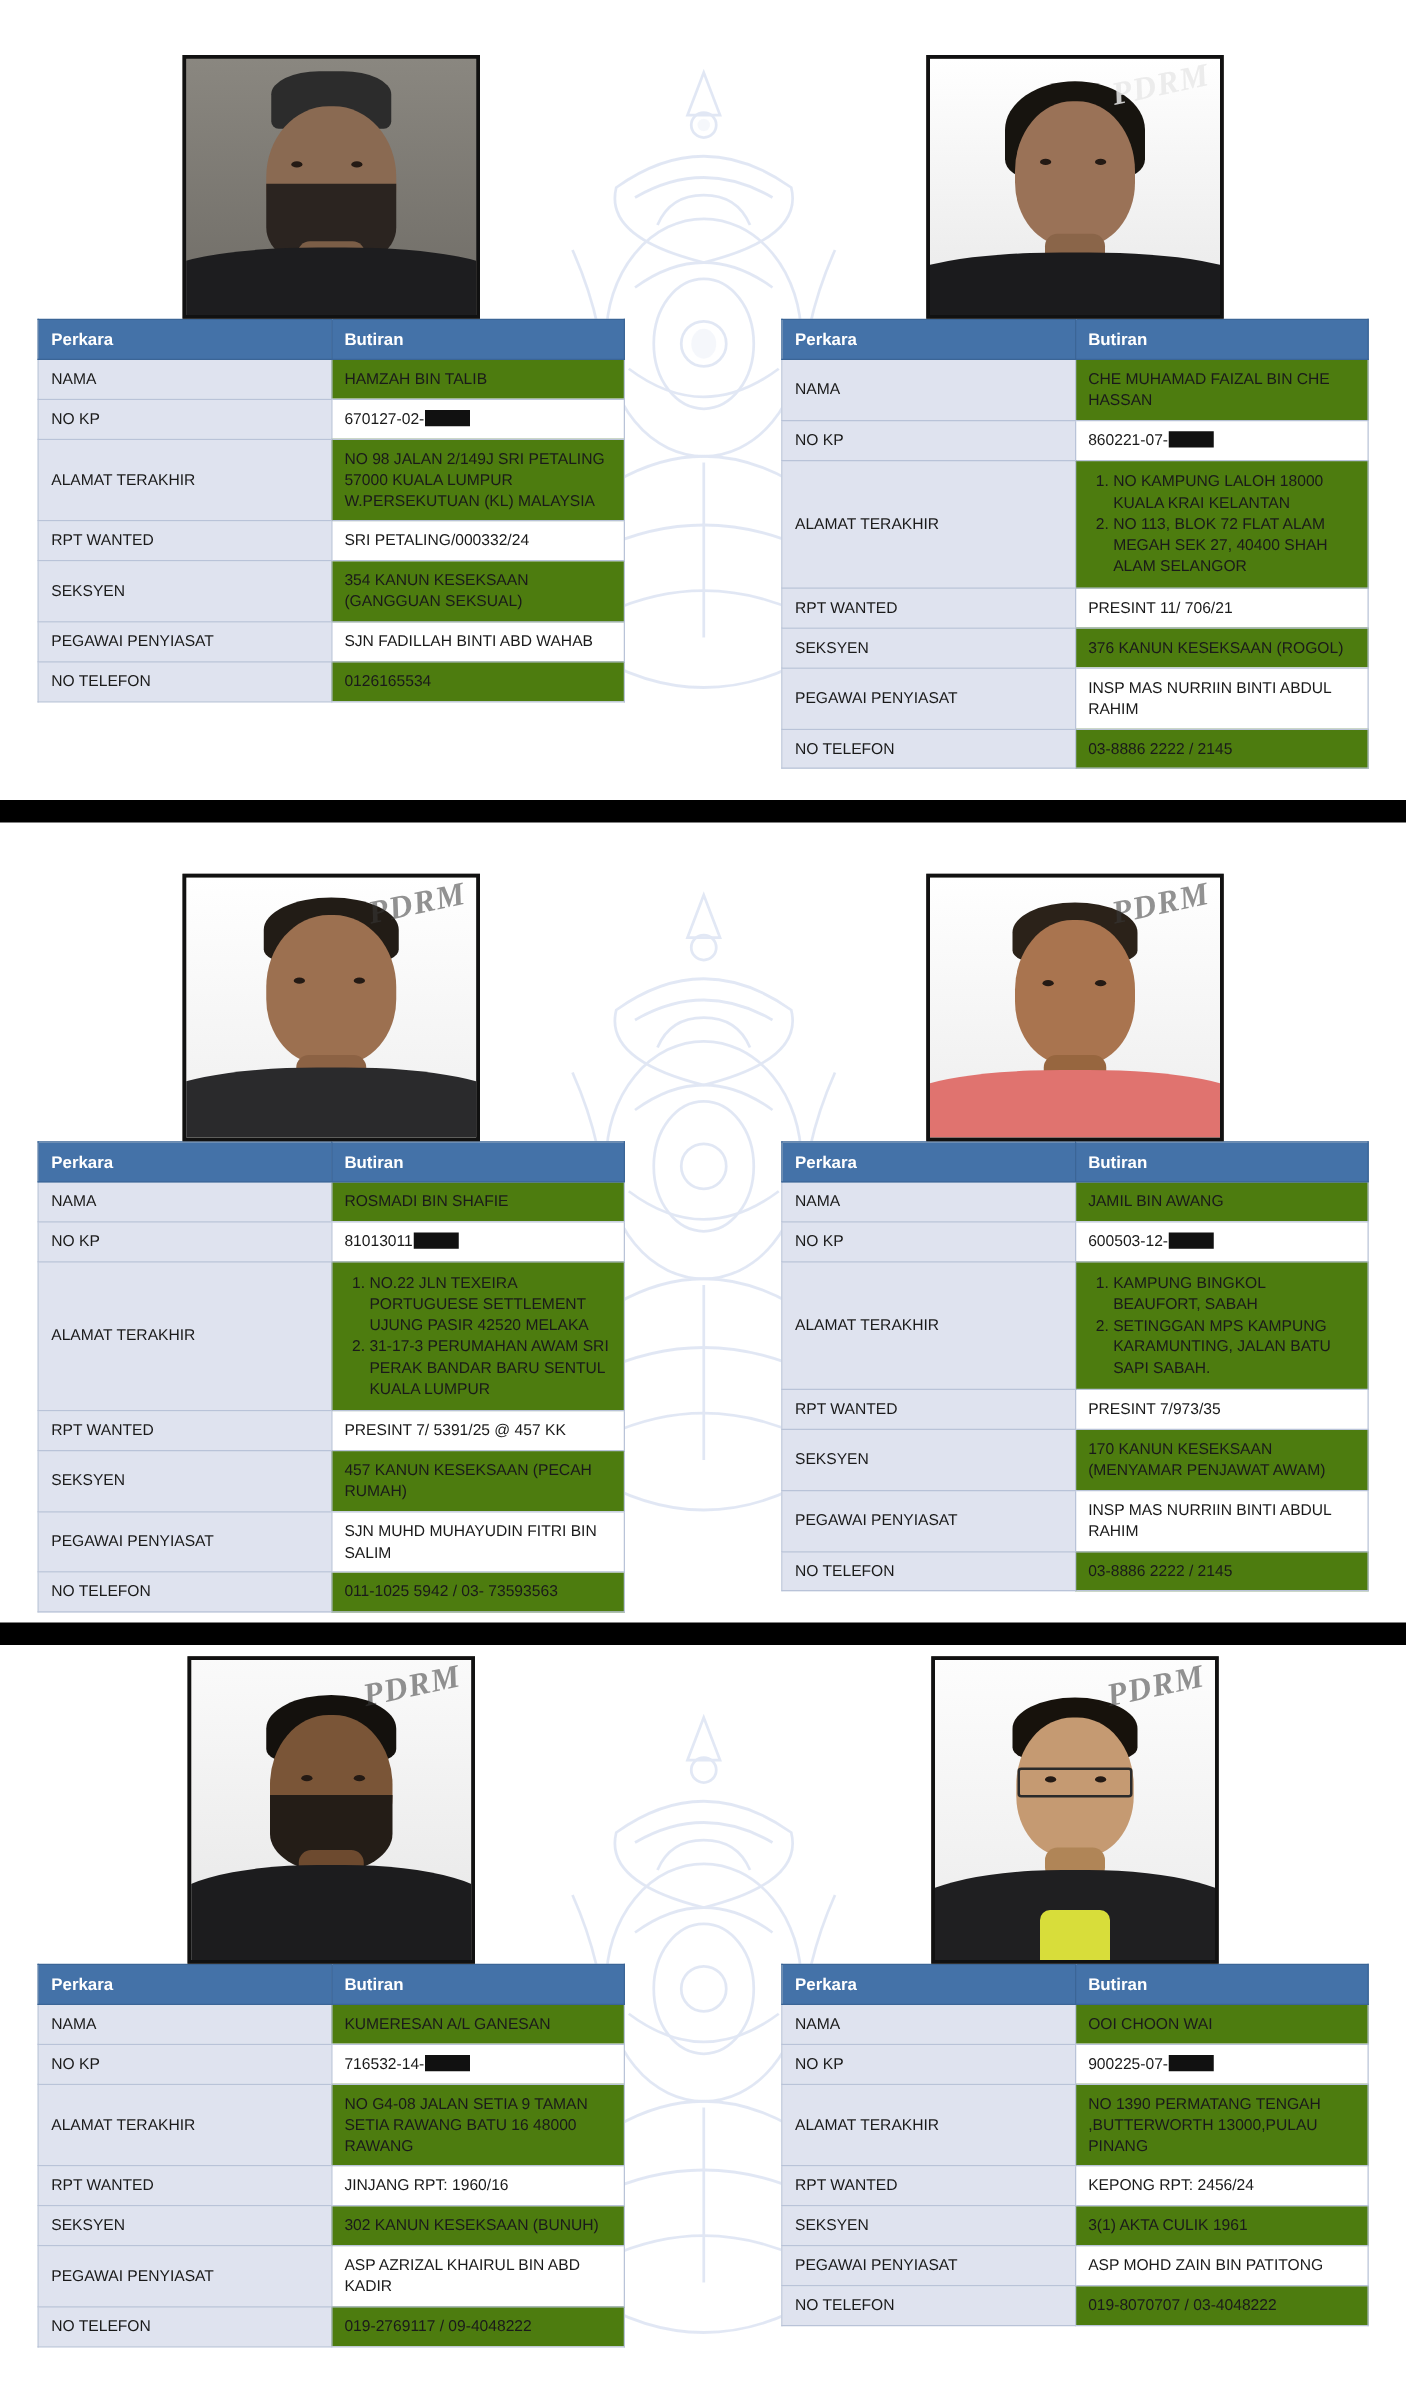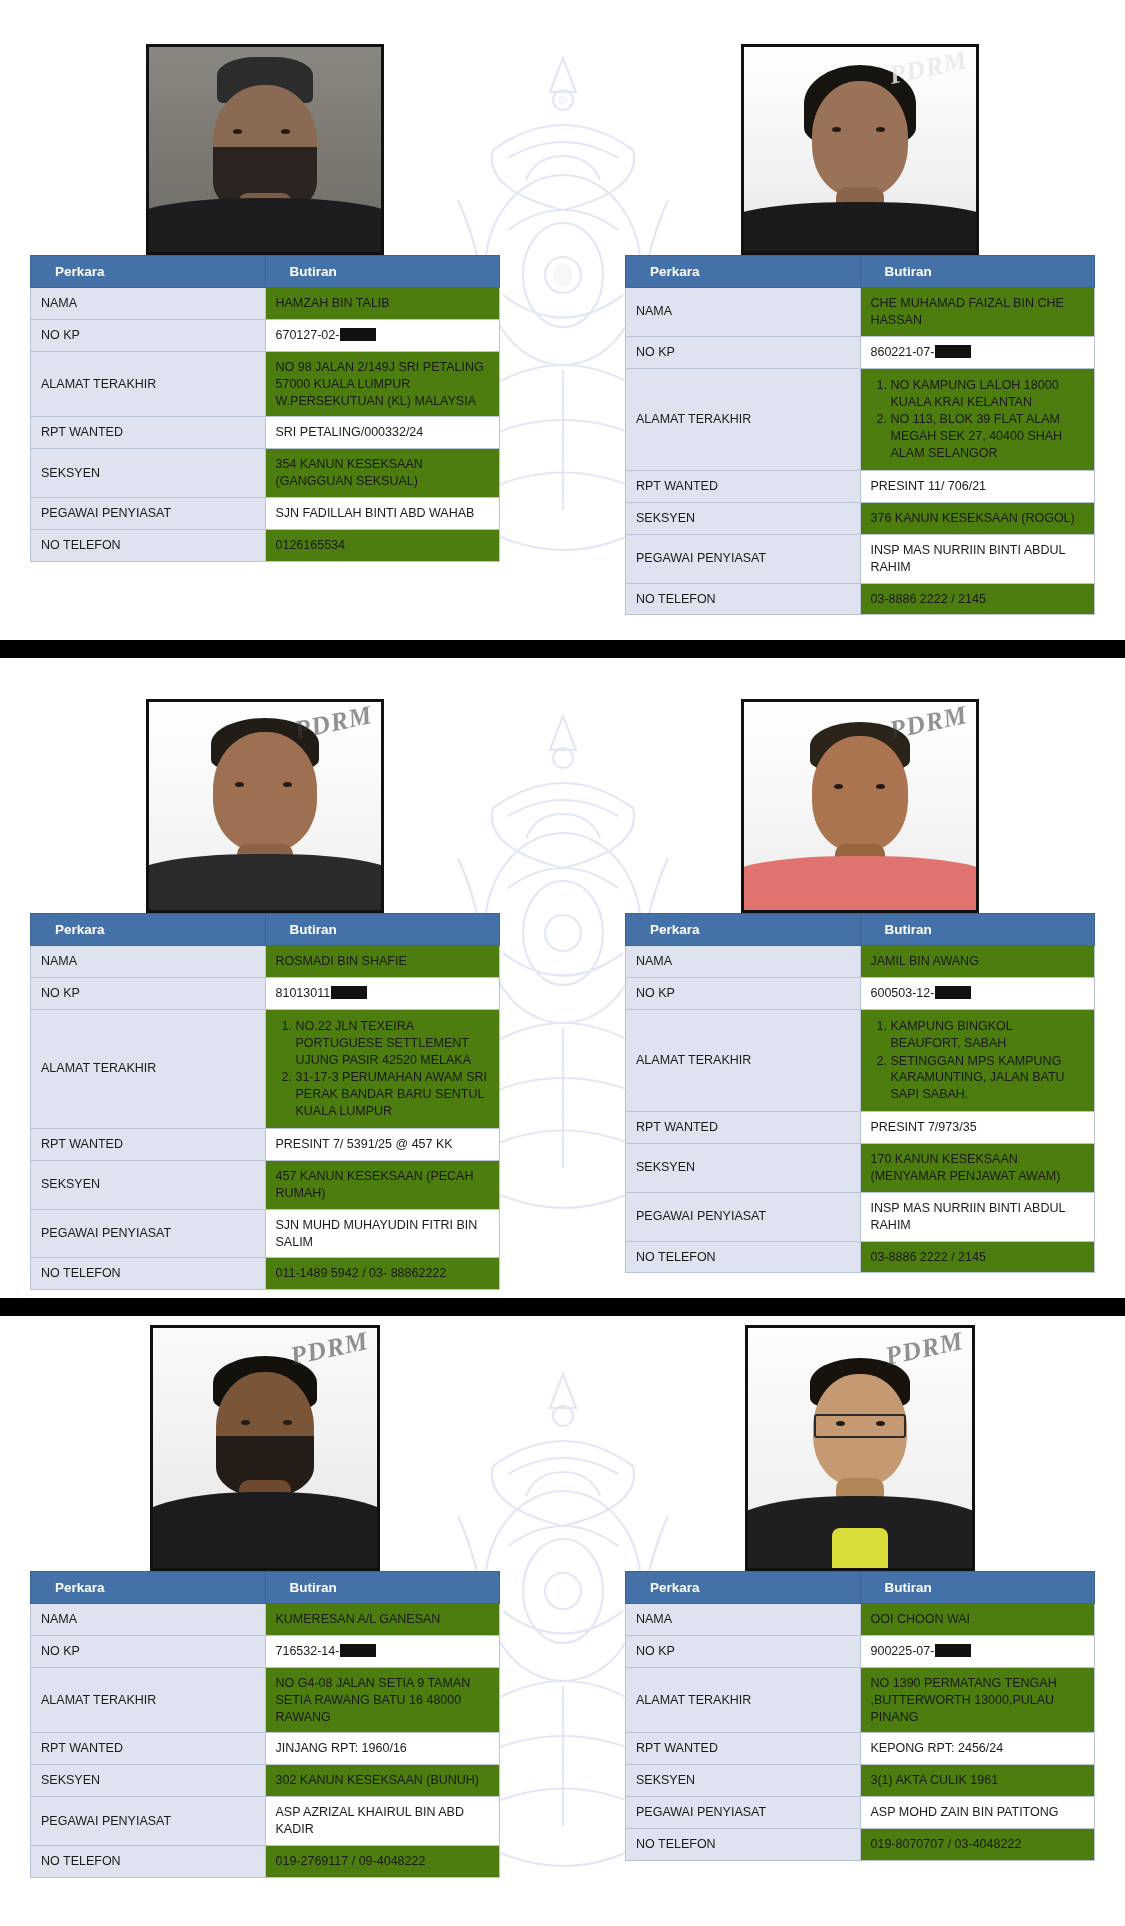--- a/index.html
+++ b/index.html
@@ -141,21 +141,21 @@
     font-size: 13px;
     background: #ffffff;
     table-layout: fixed;
   }
   table.detail th {
     background: #4472a8;
     color: #ffffff;
     font-size: 13.5px;
     font-weight: bold;
     text-align: left;
-    padding: 8px 24px;
+    padding: 8px 10px;
     border: 1px solid #3b6596;
   }
   table.detail td {
     border: 1px solid #b9c3d8;
     padding: 7px 10px;
     vertical-align: middle;
     color: #1a1a1a;
     background: #dfe3ef;
     font-size: 12.5px;
     line-height: 1.35;
@@ -297,21 +297,21 @@
         </tr>
         <tr>
           <td class="k">NO KP</td>
           <td class="v"><span>860221-07-</span><span class="redact"></span></td>
         </tr>
         <tr>
           <td class="k">ALAMAT TERAKHIR</td>
           <td class="v">
             <ol class="multi">
               <li>NO KAMPUNG LALOH 18000 KUALA KRAI KELANTAN</li>
-              <li>NO 113, BLOK 39 FLAT ALAM MEGAH SEK 27, 40400 SHAH ALAM SELANGOR</li>
+              <li>NO 113, BLOK 72 FLAT ALAM MEGAH SEK 27, 40400 SHAH ALAM SELANGOR</li>
             </ol>
           </td>
         </tr>
         <tr>
           <td class="k">RPT WANTED</td>
           <td class="v">PRESINT 11/ 706/21</td>
         </tr>
         <tr>
           <td class="k">SEKSYEN</td>
           <td class="v">376 KANUN KESEKSAAN (ROGOL)</td>
@@ -404,21 +404,21 @@
         <tr>
           <td class="k">SEKSYEN</td>
           <td class="v">457 KANUN KESEKSAAN (PECAH RUMAH)</td>
         </tr>
         <tr>
           <td class="k">PEGAWAI PENYIASAT</td>
           <td class="v">SJN MUHD MUHAYUDIN FITRI BIN SALIM</td>
         </tr>
         <tr>
           <td class="k">NO TELEFON</td>
-          <td class="v">011-1489 5942 / 03- 88862222</td>
+          <td class="v">011-1025 5942 / 03- 73593563</td>
         </tr>
       </tbody>
         </table>
     </div>
 
     <div class="card">
       <div class="photo-wrap">
         <div class="photo" style="width:232px;height:208px;">
           <div class="face">
             <div class="bg-grad" style="background:linear-gradient(180deg,#ffffff 0%,#ededed 100%)"></div>

